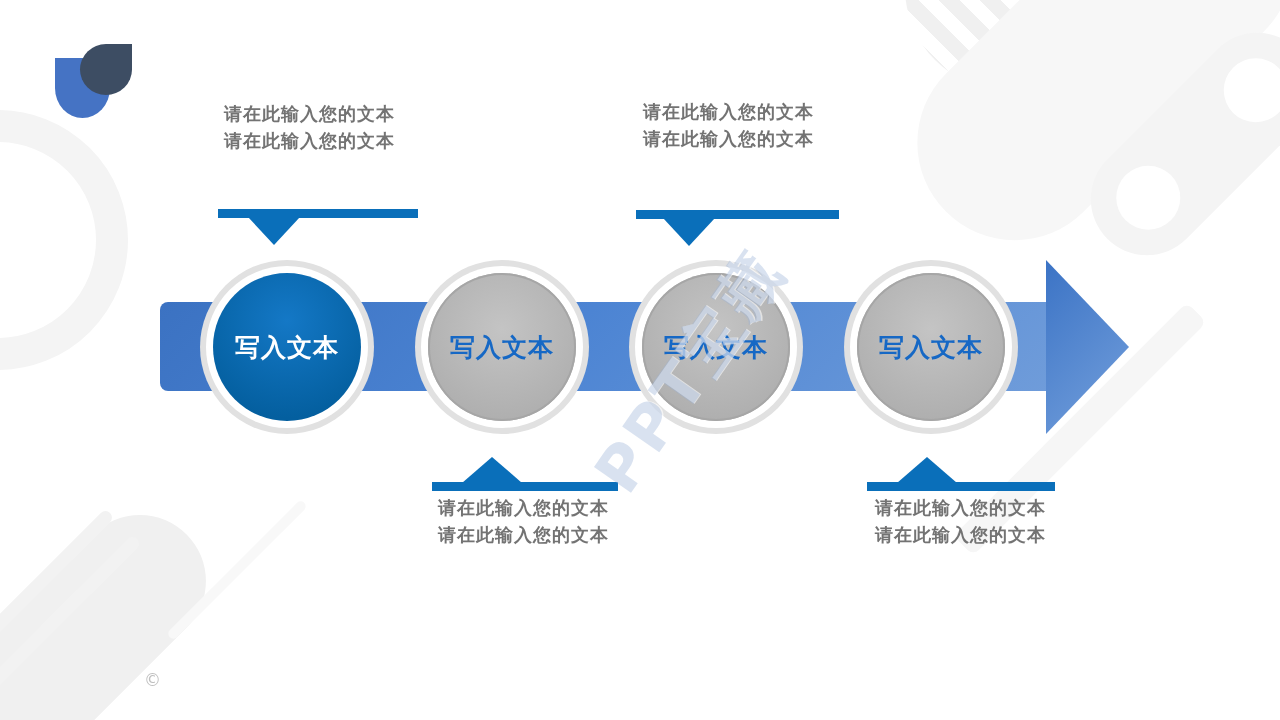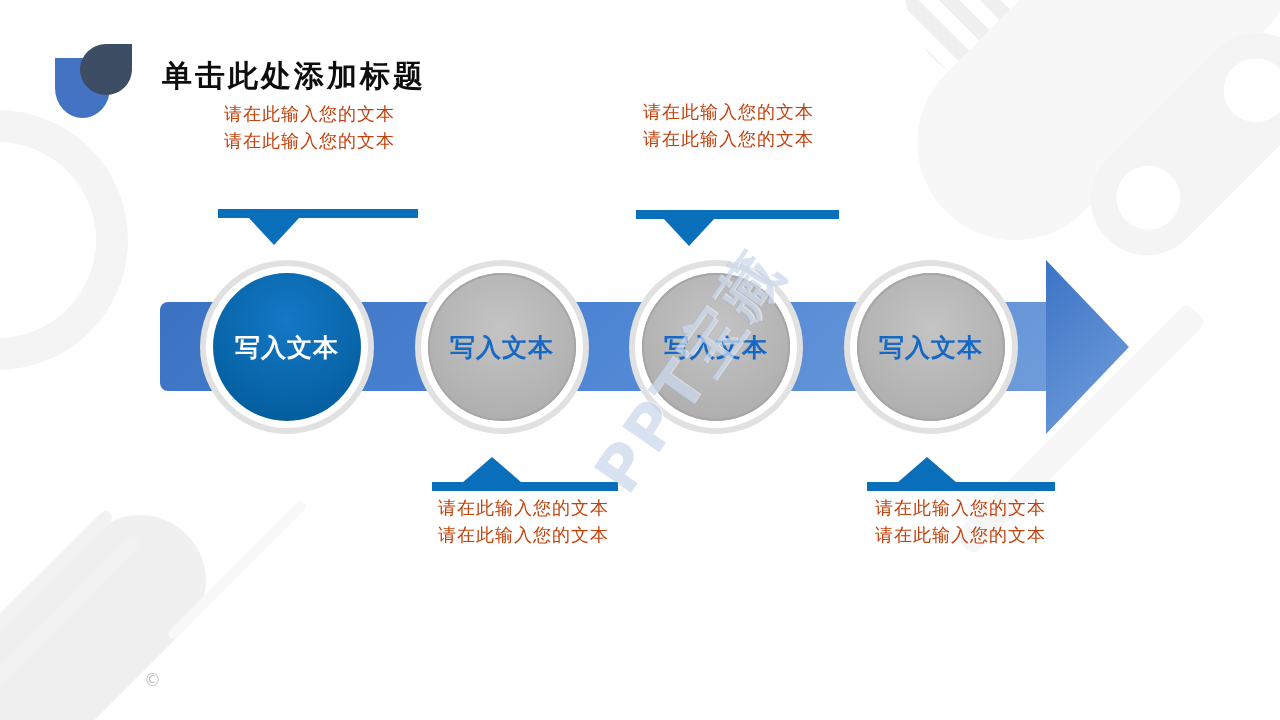--- a/index.html
+++ b/index.html
@@ -38,22 +38,22 @@
     position:absolute;left:80px;top:44px;width:52px;height:51px;z-index:2;
     background:#3d4d63;border-radius:50% 0 50% 50%;
   }
   
   .title{
     position:absolute;left:162px;top:56px;z-index:3;
     font-size:30px;font-weight:bold;letter-spacing:3px;color:#0d0d0d;white-space:nowrap;
   }
   
   .note{
-    position:absolute;width:172px;z-index:3;color:#c2410c;
-    font-size:18px;line-height:27px;letter-spacing:1px;
+    position:absolute;width:172px;z-index:3;color:#737373;
+    font-size:18px;line-height:27px;letter-spacing:1px;font-weight:bold;
   }
   .note p{margin:0;}
   .note-1{left:224px;top:100px;}
   .note-3{left:643px;top:98px;}
   .note-2{left:438px;top:494px;}
   .note-4{left:875px;top:494px;}
   
   .callout-bar{position:absolute;height:9px;background:#0a6fba;z-index:2;}
   .bar-1{left:218px;top:209px;width:200px;}
   .bar-3{left:636px;top:210px;width:203px;}
@@ -125,21 +125,20 @@
   <div class="decor ring-left"></div>
   <div class="decor capsule cap-bl"></div>
   <div class="stripe s1"></div>
   <div class="stripe s2"></div>
   <div class="stripe s3"></div>
   <div class="stripe s4"></div>
 
   <div class="logo-blue"></div>
   <div class="logo-dark"></div>
 
-  <div class="title">单击此处添加标题</div>
 
   <div class="note note-1">
     <p>请在此输入您的文本</p>
     <p>请在此输入您的文本</p>
   </div>
   <div class="note note-3">
     <p>请在此输入您的文本</p>
     <p>请在此输入您的文本</p>
   </div>
 

